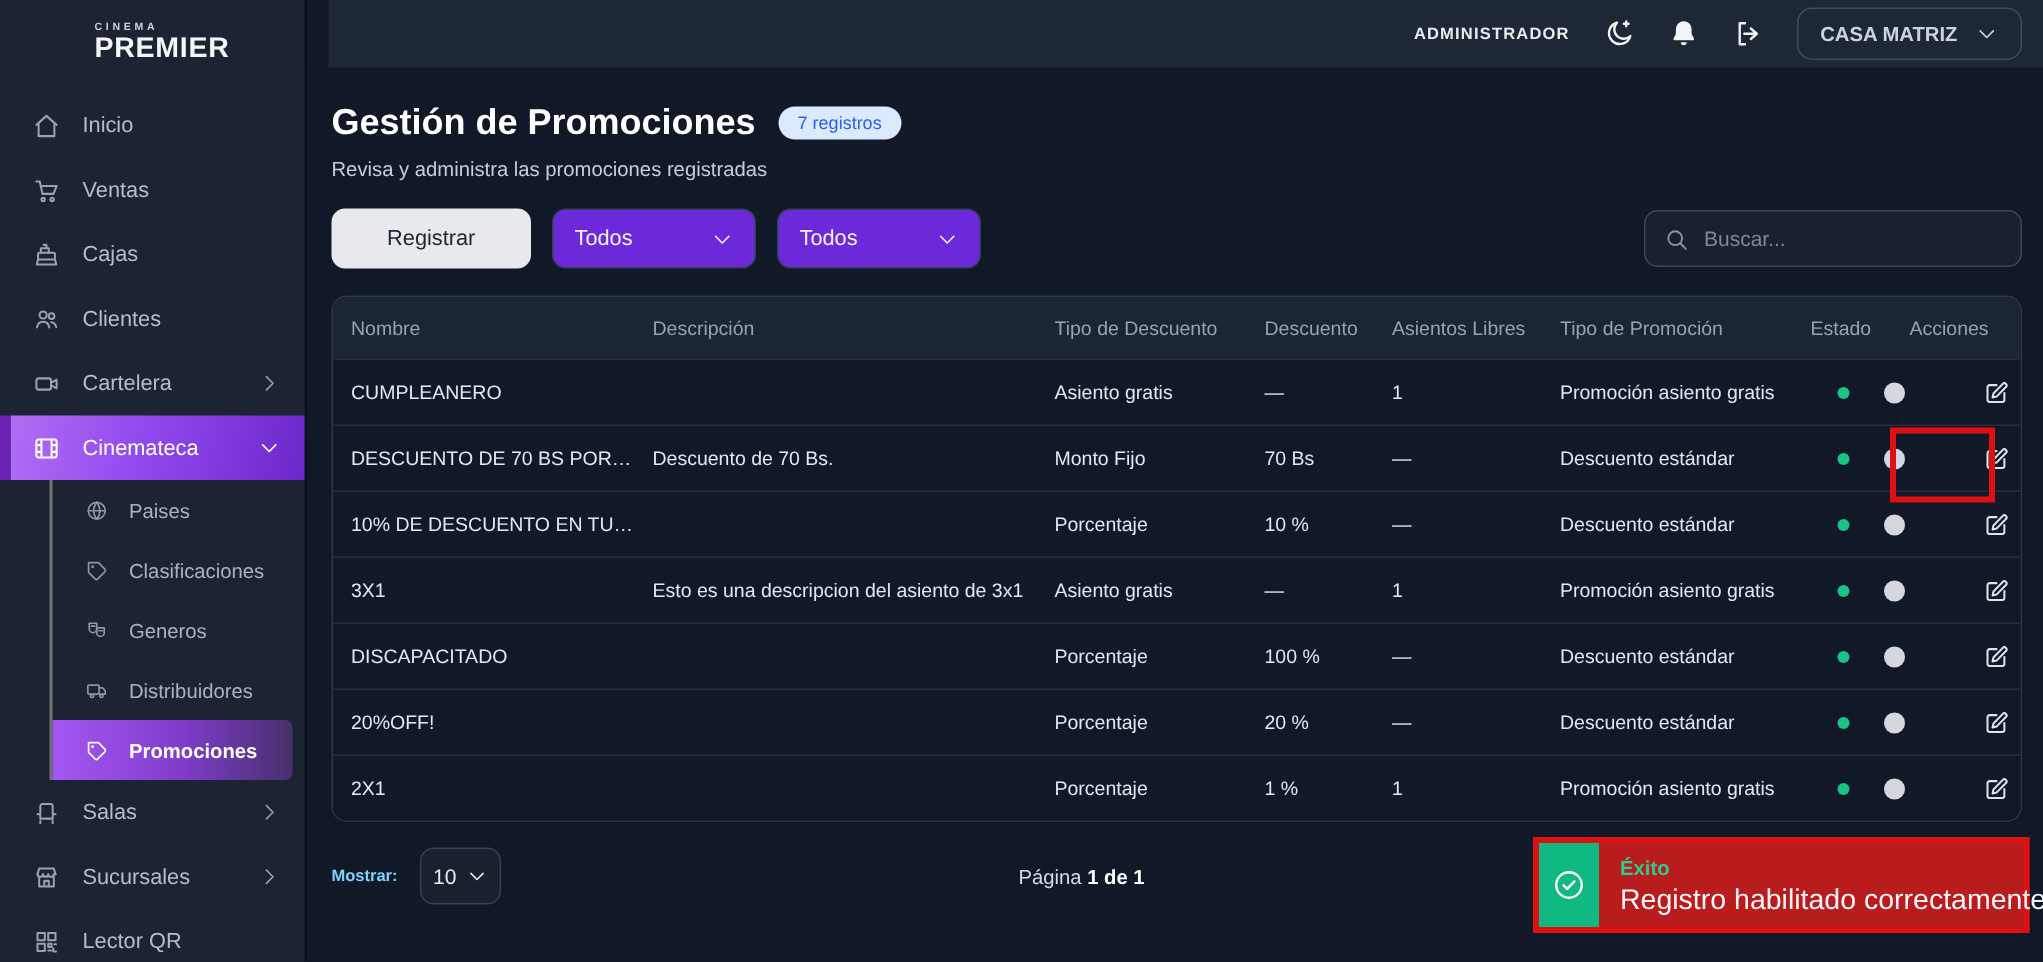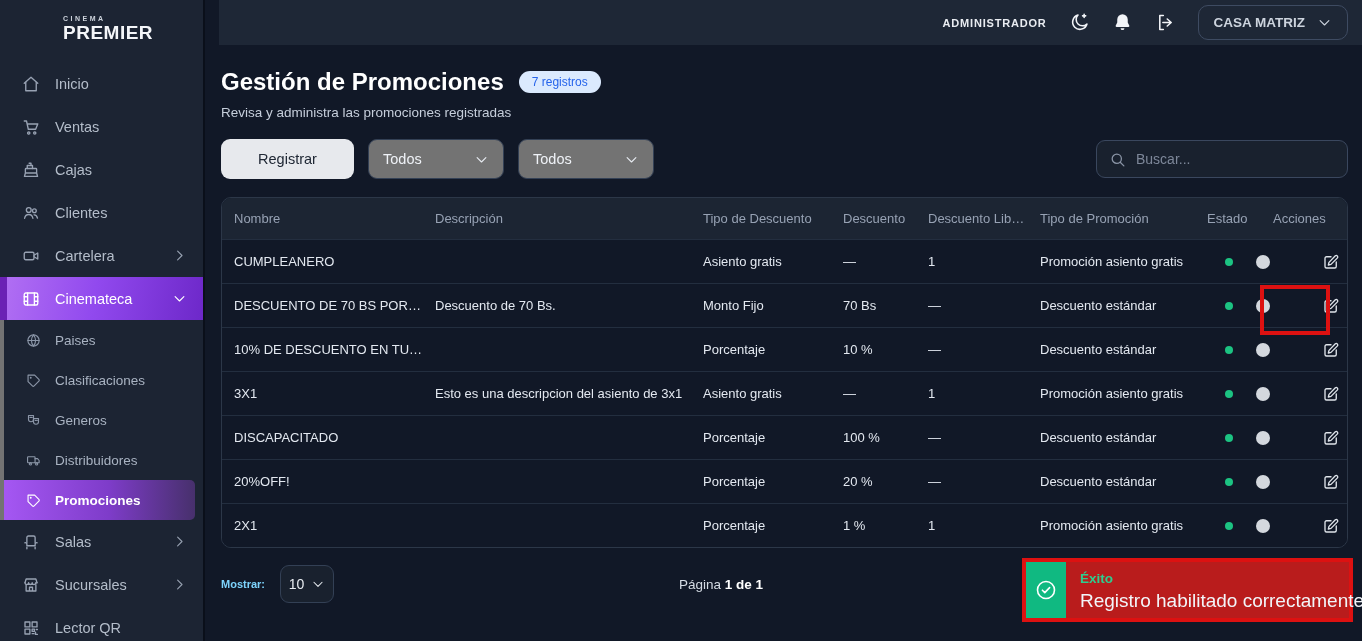--- a/index.html
+++ b/index.html
@@ -19,21 +19,21 @@
   .logo-cinema { font-size:7px; letter-spacing:2.5px; color:#cdd3dc; font-weight:bold; }
   .logo-premier { font-size:19px; font-weight:800; color:#f4f6f9; letter-spacing:.5px; }
   .nav { margin-top:7px; }
   .nav-item { display:flex; align-items:center; gap:15px; height:43px;
     padding:0 16px 0 22px; color:#b4bdca; font-size:14.5px; cursor:pointer; }
   .nav-item .icn { width:18px; height:18px; color:#98a2b3; flex:none; }
   .nav-item .chev { margin-left:auto; width:15px; height:15px; color:#96a0b0; }
   .nav-item.active { background:linear-gradient(100deg,#b06ef3 0%,#9149ee 45%,#6d28c9 100%);
     border-left:7px solid #6b21b5; padding-left:15px; color:#fff; }
   .nav-item.active .icn, .nav-item.active .chev { color:#fff; }
-  .submenu { border-left:4px solid #737373; }
+  .submenu { margin-left:33px; border-left:2px solid #737373; }
   .sub-item { display:flex; align-items:center; gap:14px; height:40px;
     padding:0 8px 0 22px; color:#a9b3c2; font-size:13.5px; cursor:pointer; margin-right:8px; }
   .sub-item .icn { width:15px; height:15px; color:#8b96a8; flex:none; }
   .sub-item.active { background:linear-gradient(to right,#a557f3 0%,#7e3cc9 55%,#47306c 100%);
     border-radius:0 5px 5px 0; color:#fff; font-weight:bold; }
   .sub-item.active .icn { color:#fff; }
 
   
   .topbar { position:absolute; left:219px; top:0; right:0; height:45px; background:#1e2736;
     display:flex; align-items:center; justify-content:flex-end; gap:22px; padding-right:14px; z-index:5; }
@@ -48,21 +48,21 @@
   .main { position:absolute; left:207px; top:45px; right:0; bottom:0; background:#111827; }
   .page-head { padding:23px 14px 0 14px; }
   .title-row { display:flex; align-items:center; gap:15px; }
   h1 { font-size:24px; font-weight:800; color:#ffffff; }
   .badge { background:#dbeafe; color:#2563eb; font-size:12px; padding:4px 13px; border-radius:999px; }
   .subtitle { color:#c6cedb; font-size:13.5px; margin-top:9px; }
 
   .controls { display:flex; align-items:center; gap:14px; margin:19px 14px 0 14px; }
   .btn-register { width:133px; height:40px; background:#e7e9ed; color:#202835; border:none;
     border-radius:9px; font-size:14.5px; font-family:inherit; cursor:pointer; }
-  .select { width:136px; height:40px; background:#737373; border:1px solid #334055;
+  .select { width:136px; height:40px; background:#6d28d9; border:1px solid #334055;
     border-radius:9px; color:#eff2f7; font-size:14.5px; display:flex; align-items:center;
     justify-content:space-between; padding:0 14px; cursor:pointer; }
   .select .icn { width:15px; height:15px; color:#e6eaf0; }
   .search { margin-left:auto; width:252px; height:38px; border:1px solid #3a475e;
     border-radius:9px; background:#19212e; display:flex; align-items:center; gap:10px; padding:0 12px; }
   .search .icn { width:17px; height:17px; color:#8a94a6; flex:none; }
   .search input { flex:1; background:transparent; border:none; outline:none; color:#e2e7ee;
     font-size:14px; font-family:inherit; }
   .search input::placeholder { color:#7d8799; }
 
@@ -348,21 +348,21 @@
       <input type="text" placeholder="Buscar..." style="">
     </div>
   </div>
 
   <div class="table-card">
     <div class="grid-row thead" id="thead">
         <span class="cell">Nombre</span>
         <span class="cell">Descripción</span>
         <span class="cell">Tipo de Descuento</span>
         <span class="cell">Descuento</span>
-        <span class="cell">Descuento Libres</span>
+        <span class="cell">Asientos Libres</span>
         <span class="cell">Tipo de Promoción</span>
         <span class="cell">Estado</span>
         <span class="cell">Acciones</span>
       </div>
     <div id="tbody">
         <div class="grid-row trow">
           <span class="cell">CUMPLEANERO</span>
           <span class="cell"></span>
           <span class="cell">Asiento gratis</span>
           <span class="cell">—</span>

